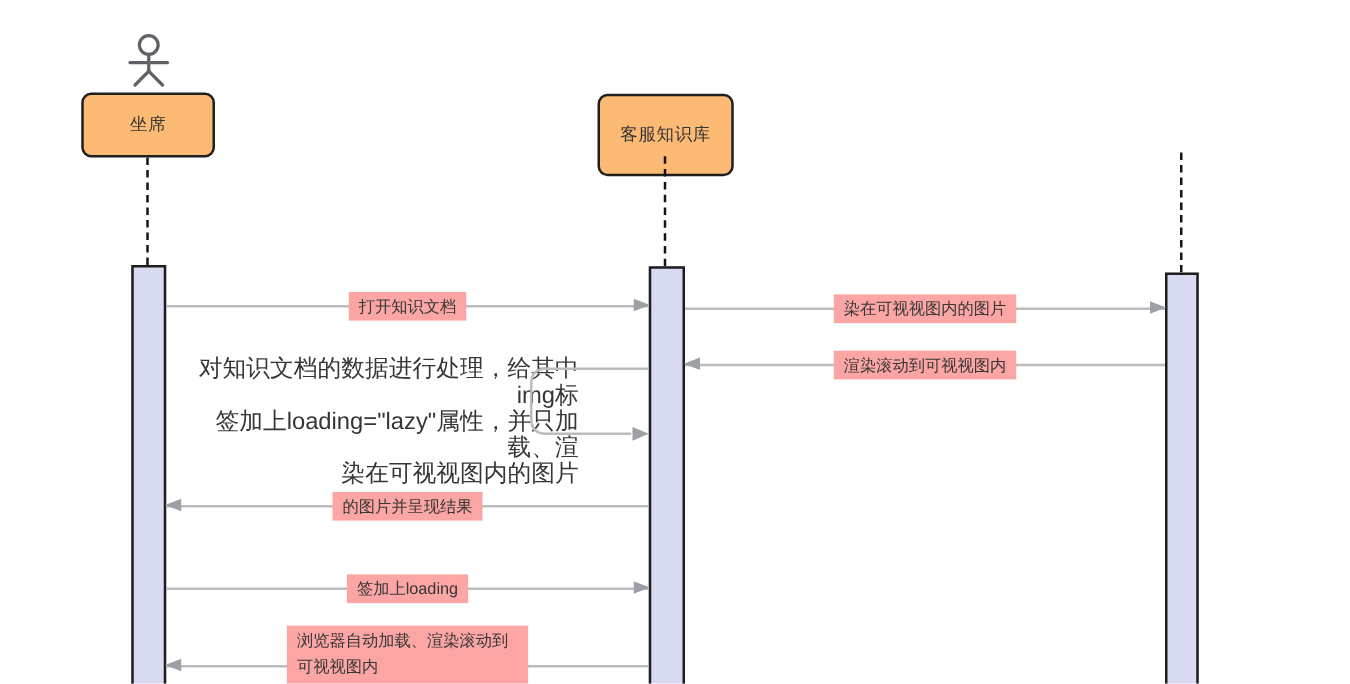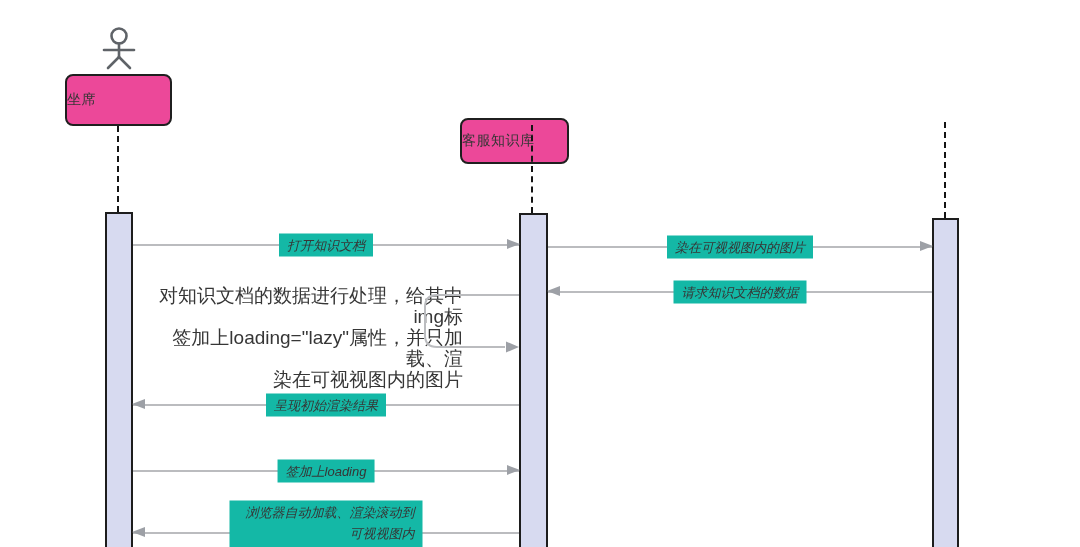--- a/index.html
+++ b/index.html
@@ -4,22 +4,22 @@
 <style>
   html,body { margin:0; padding:0; background:#ffffff; }
   #canvas {
     position:relative; width:1080px; height:547px; overflow:hidden;
     background:#ffffff; font-family:"Liberation Sans","DejaVu Sans",sans-serif;
     color:#363636;
   }
   
   .participant-box {
     position:absolute; box-sizing:border-box;
-    background:#ec4899; border:2px solid #1F1F1F; border-radius:8px;
-    display:flex; align-items:center; 
+    background:#fdba74; border:2px solid #1F1F1F; border-radius:8px;
+    display:flex; align-items:center; justify-content:center;
     font-size:14px; color:#363636; letter-spacing:.5px;
   }
   .actor-icon { position:absolute; }
   
   .lifeline {
     position:absolute; width:0;
     border-left:2px dashed #141414;
   }
   
   .activation {
@@ -38,23 +38,23 @@
     border-width:5.5px 0 5.5px 13px;
     border-color:transparent transparent transparent #9DA0A6;
   }
   .arrowhead.left {
     left:-1px;
     border-width:5.5px 13px 5.5px 0;
     border-color:transparent #9DA0A6 transparent transparent;
   }
   .msg-label {
     position:absolute; left:50%; top:0; transform:translate(-50%,-50%);
-    background:#14b8a6; padding:1px 8px;
+    background:#fca5a5; padding:1px 8px;
     font-size:13px; line-height:21px; color:#363636;
-    white-space:pre-line; text-align:right;font-style:italic;
+    white-space:pre-line; text-align:left;
   }
   
   .self-note {
     position:absolute; font-size:19px; line-height:21px; color:#363636;
     text-align:right; white-space:pre-line;
   }
   .self-loop { position:absolute; }
 </style>
 </head>
 <body>
@@ -67,21 +67,21 @@
       <line x1="18" y1="17.5" x2="18" y2="31"></line>
       <line x1="3" y1="24" x2="33" y2="24"></line>
       <line x1="18" y1="31" x2="7" y2="42"></line>
       <line x1="18" y1="31" x2="29" y2="42"></line>
     </g>
   </svg>
 
   <div class="participant-box" style="left:65px; top:74px; width:107px; height:52px;">
     <span>坐席</span>
   </div>
-  <div class="participant-box" style="left:460px; top:75px; width:109px; height:46px;margin-top:43px;">
+  <div class="participant-box" style="left:478px; top:75px; width:109px; height:66px;">
     <span>客服知识库</span>
   </div>
 
   <div class="lifeline" style="left:117px; top:126px; height:86px;"></div>
   <div class="lifeline" style="left:531px; top:125px; height:88px;"></div>
   <div class="lifeline" style="left:944px; top:122px; height:96px;"></div>
 
   <div class="activation" style="left:105px; top:212px; width:28px; height:345px;"></div>
   <div class="activation" style="left:519px; top:213px; width:29px; height:344px;"></div>
   <div class="activation" style="left:932px; top:218px; width:27px; height:339px;"></div>
@@ -94,35 +94,35 @@
 
   <div class="message" style="left:548px; top:247px; width:384px;">
     <div class="msg-line"></div>
     <div class="arrowhead right"></div>
     <div class="msg-label">染在可视视图内的图片</div>
   </div>
 
   <div class="message" style="left:548px; top:292px; width:384px;">
     <div class="msg-line"></div>
     <div class="arrowhead left"></div>
-    <div class="msg-label">请求知识文档的数据</div>
+    <div class="msg-label">渲染滚动到可视视图内</div>
   </div>
 
   <div class="self-note" style="left:158px; top:285px; width:305px;">对知识文档的数据进行处理，给其中img标
 签加上loading="lazy"属性，并只加载、渲
 染在可视视图内的图片</div>
   <svg class="self-loop" style="left:418px; top:288px;" width="104" height="66" viewBox="0 0 104 66">
     <path d="M 101 7 H 19 Q 7 7 7 19 V 47 Q 7 59 19 59 H 87" fill="none" stroke="#BBBCBF" stroke-width="2"></path>
     <path d="M 88 53.5 L 101 59 L 88 64.5 Z" fill="#9DA0A6"></path>
   </svg>
 
   <div class="message" style="left:133px; top:405px; width:386px;">
     <div class="msg-line"></div>
     <div class="arrowhead left"></div>
-    <div class="msg-label">呈现初始渲染结果</div>
+    <div class="msg-label">的图片并呈现结果</div>
   </div>
 
   <div class="message" style="left:133px; top:471px; width:386px;">
     <div class="msg-line"></div>
     <div class="arrowhead right"></div>
     <div class="msg-label">签加上loading</div>
   </div>
 
   <div class="message" style="left:133px; top:533px; width:386px;">
     <div class="msg-line"></div>

